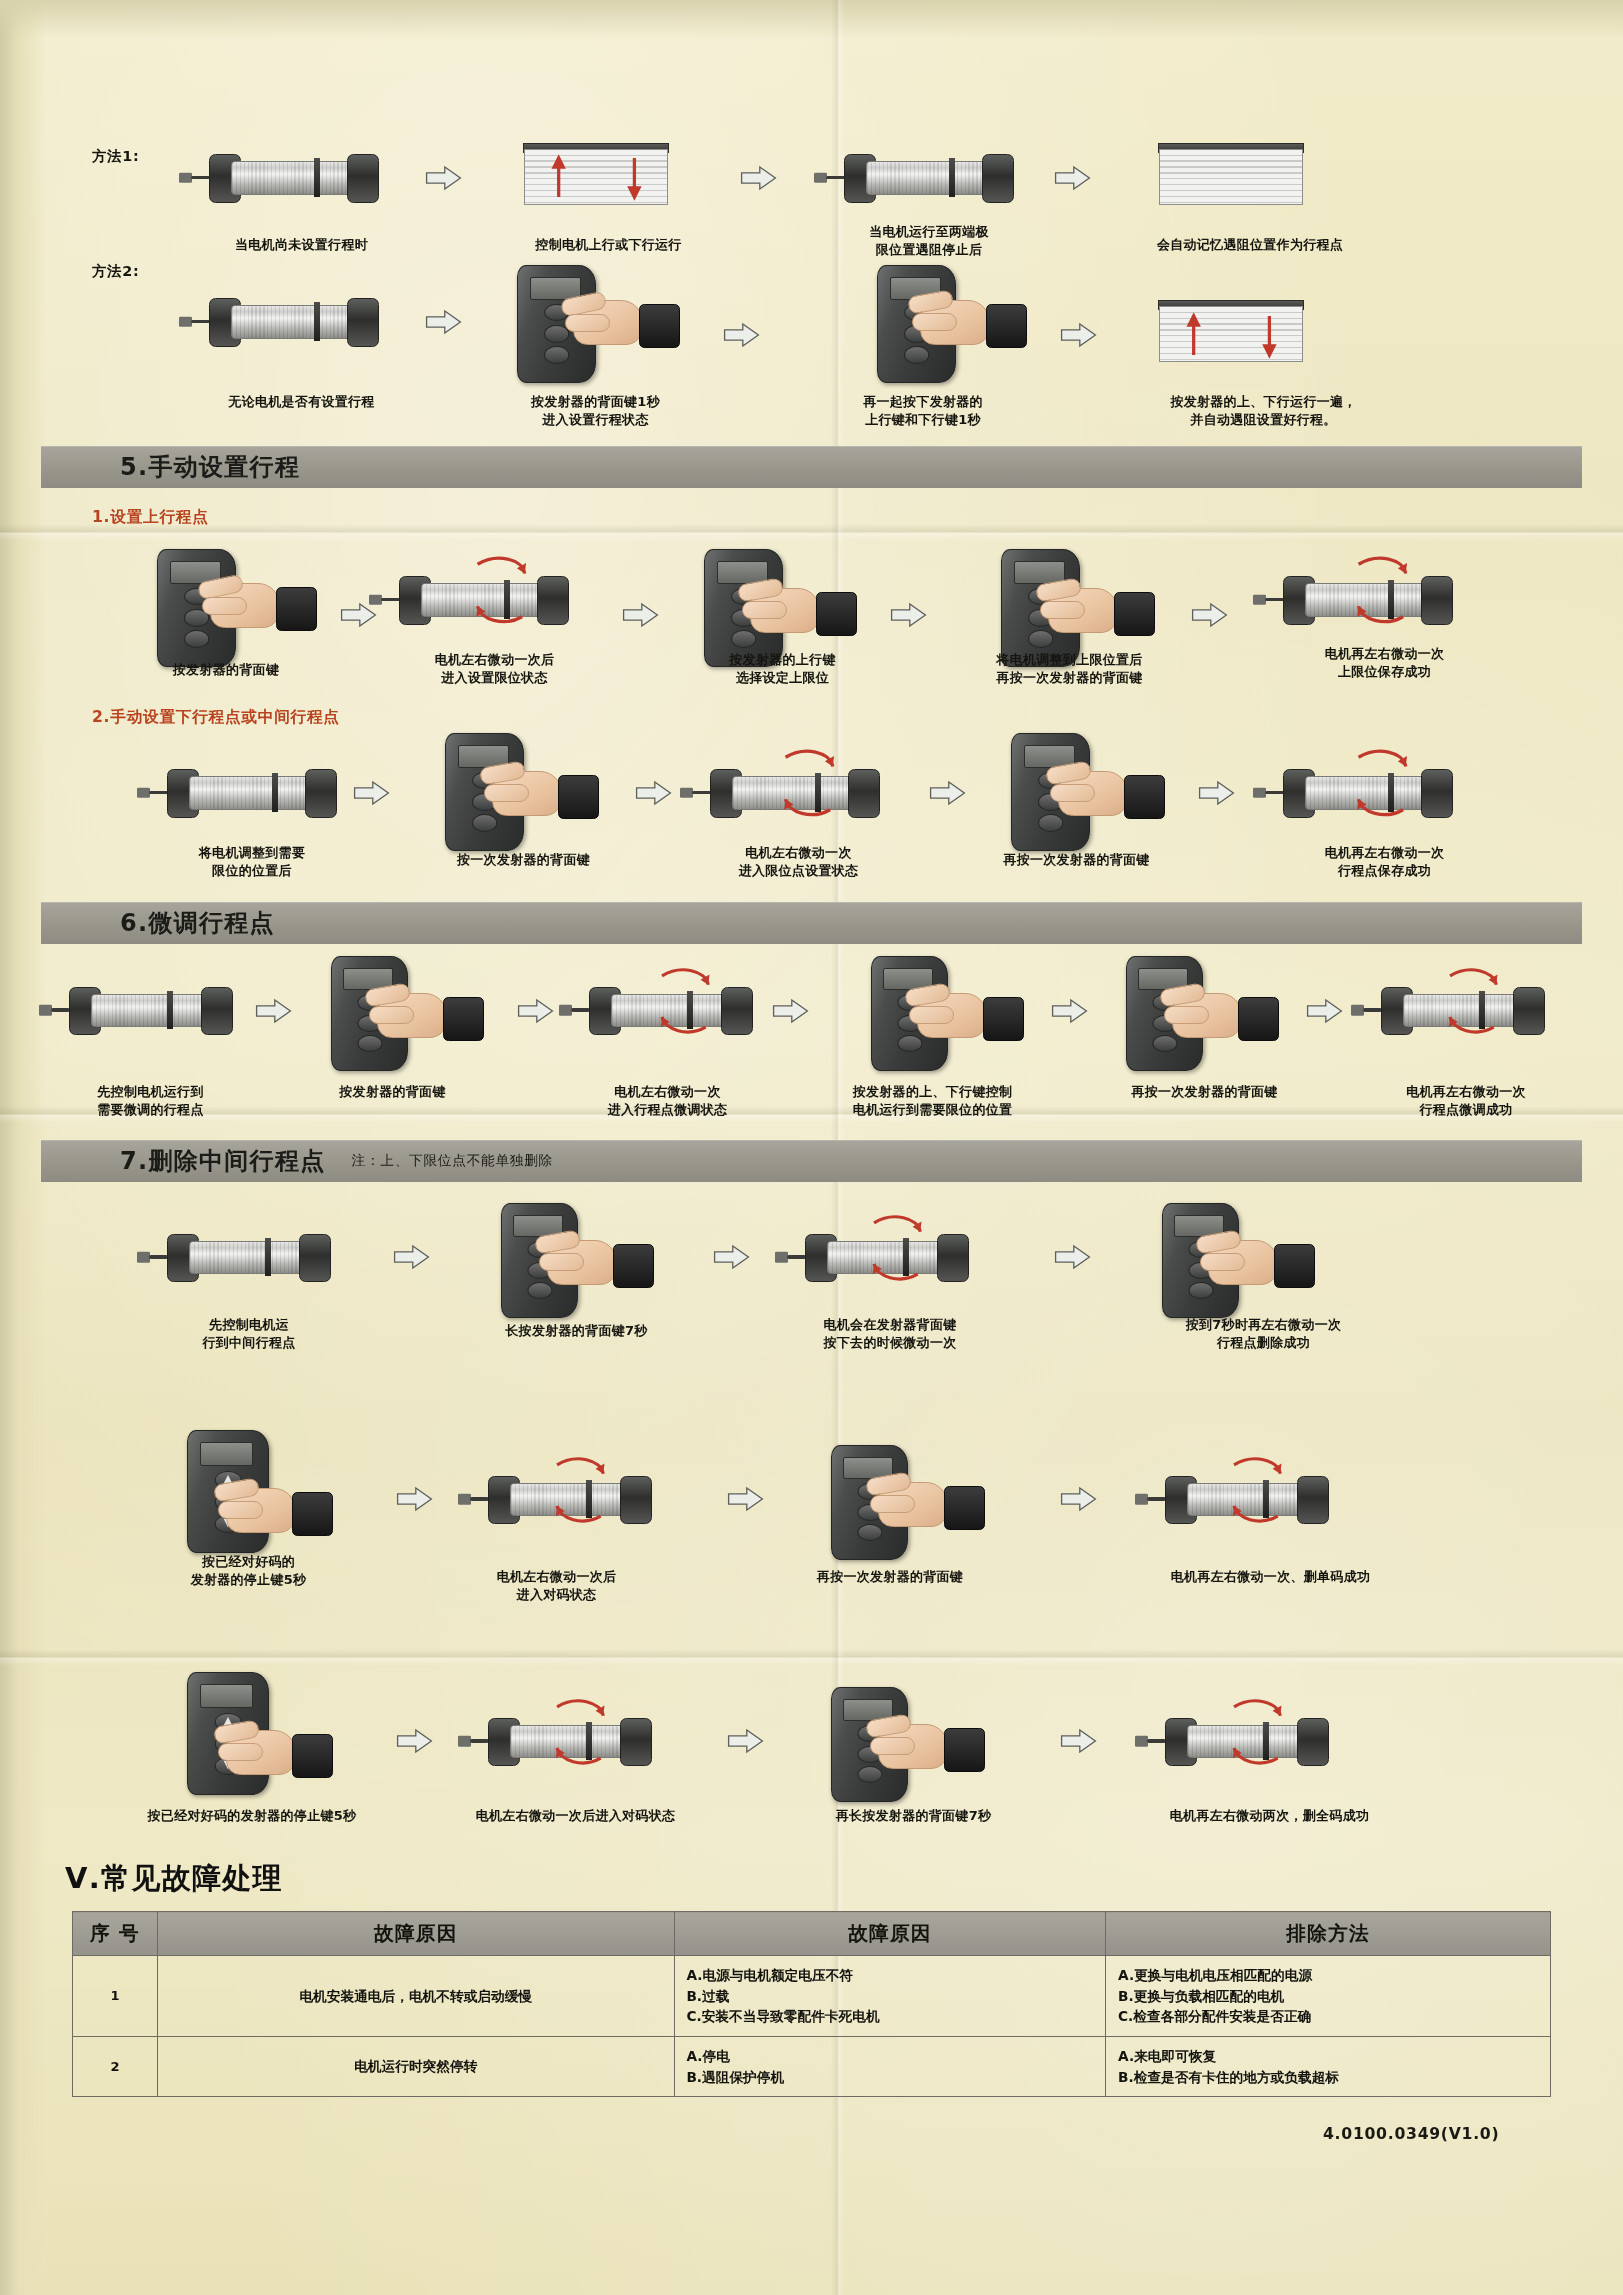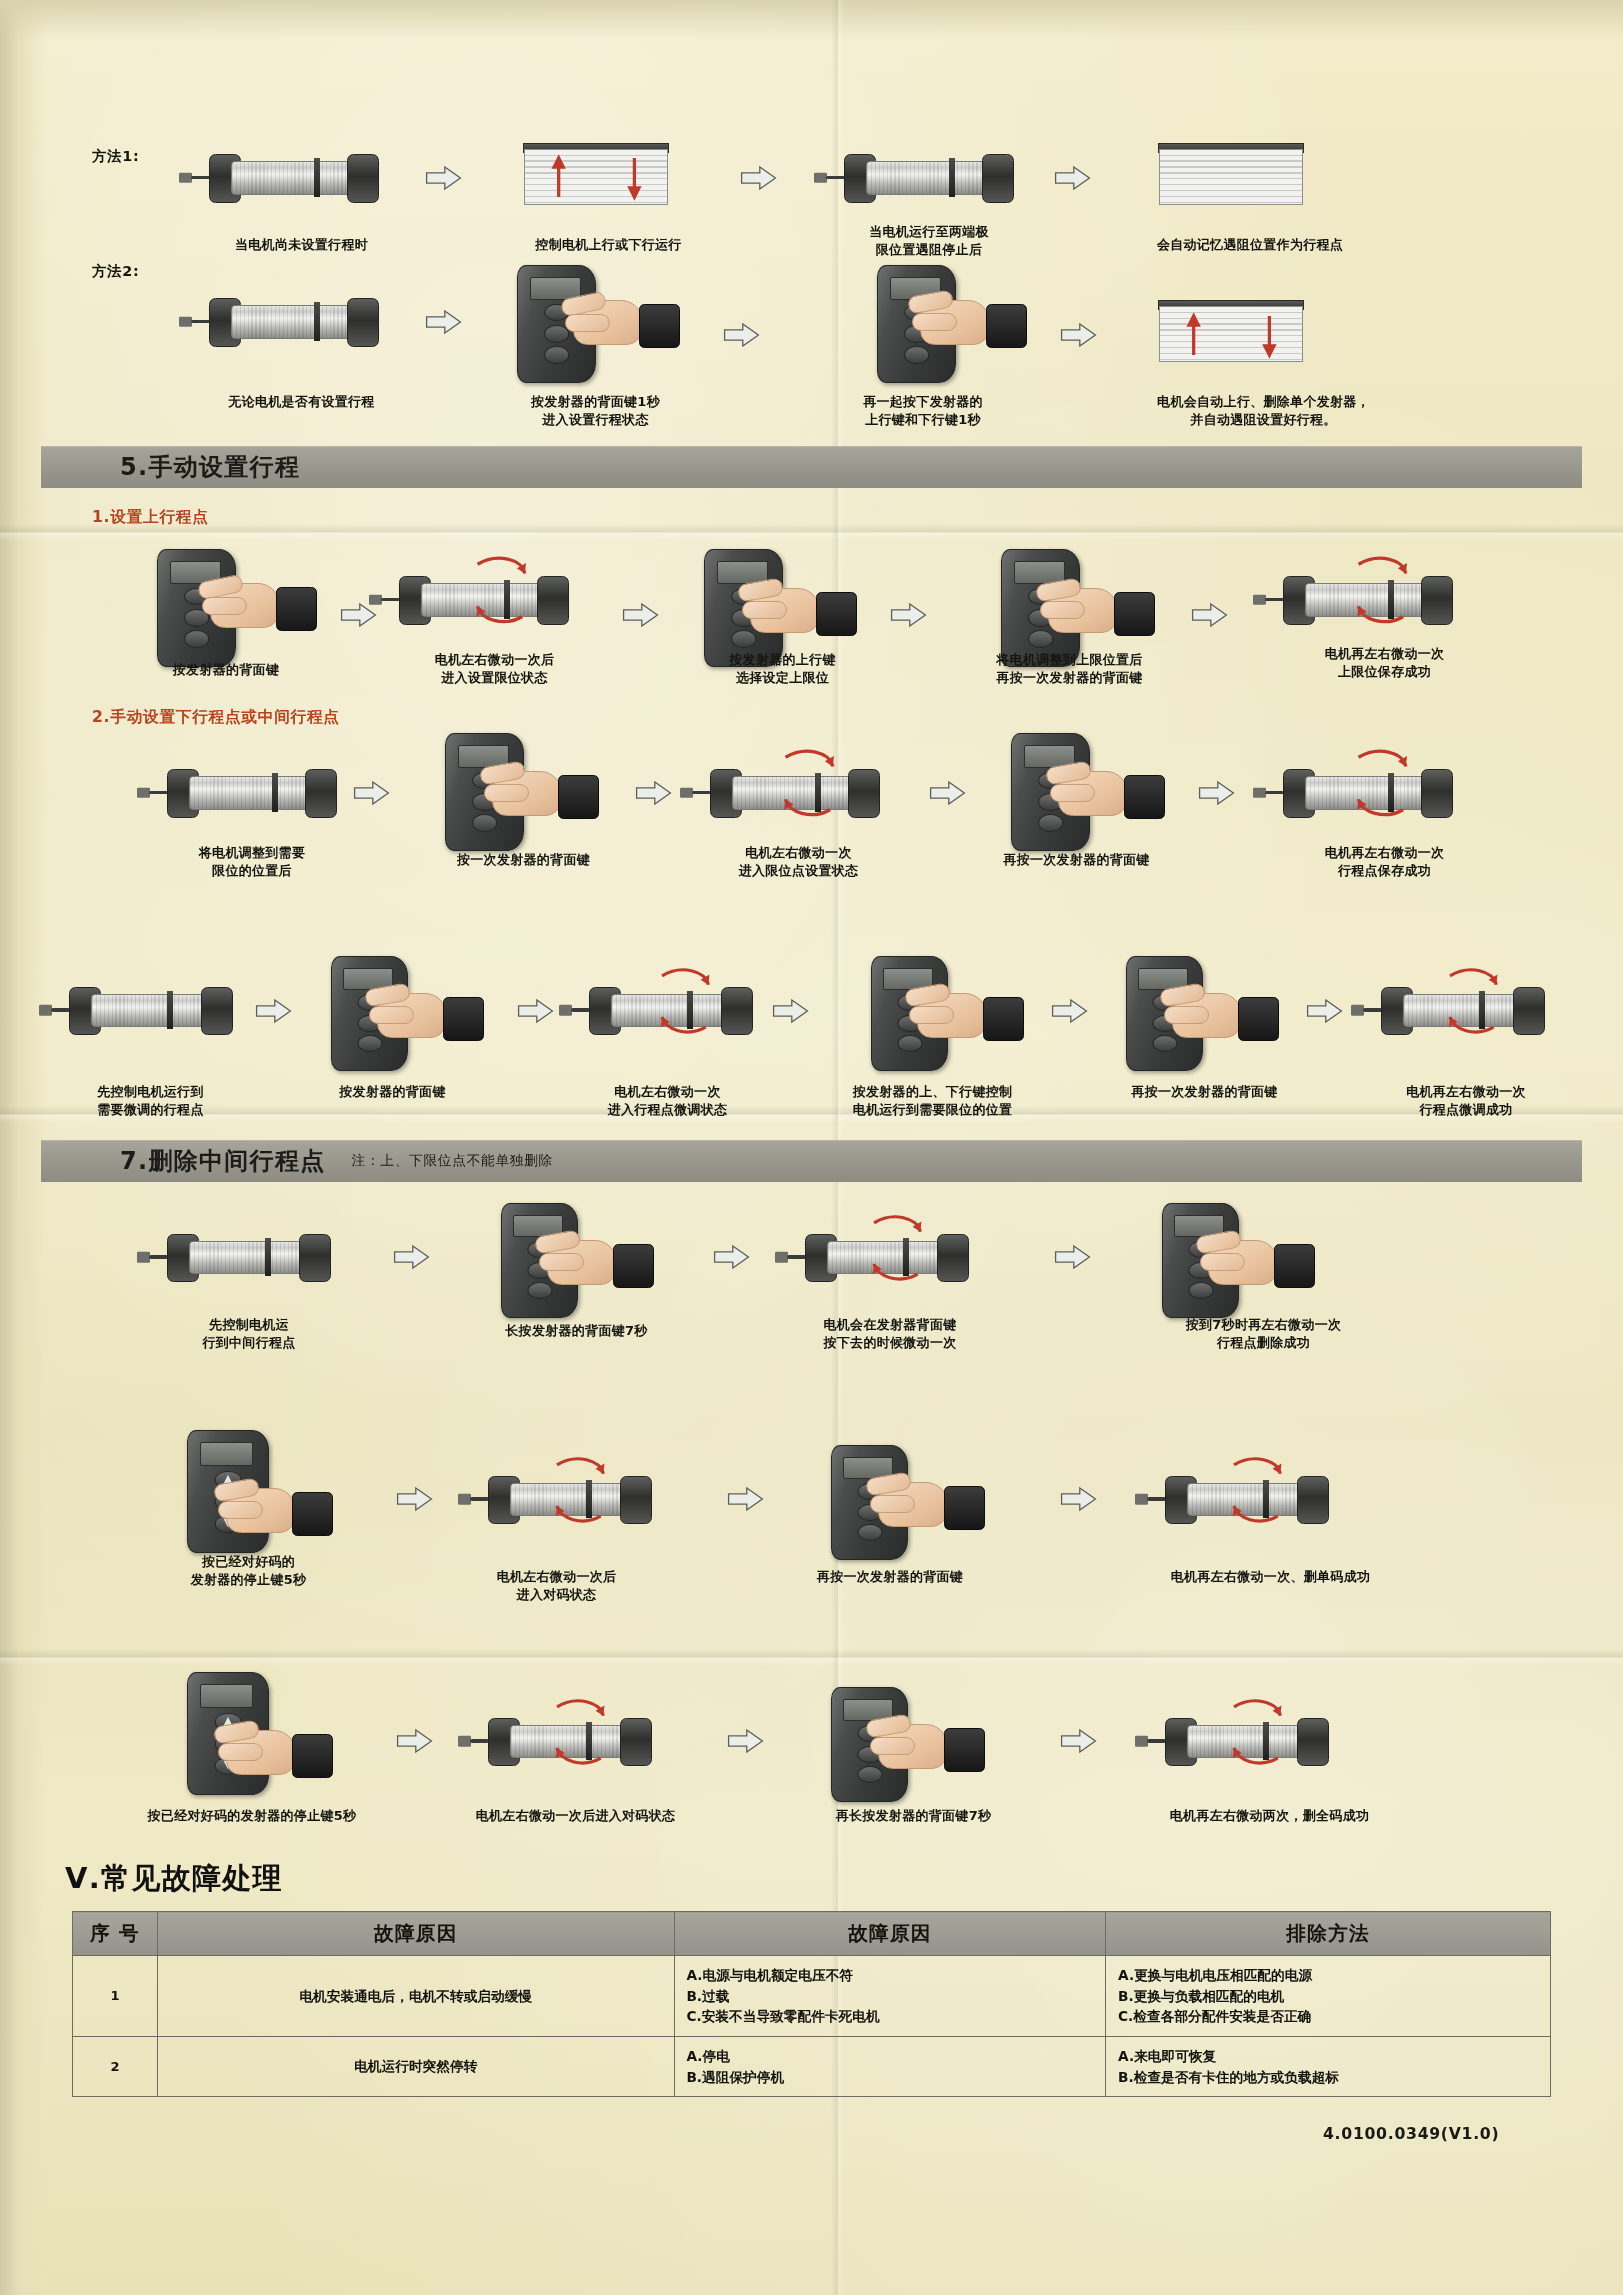--- a/index.html
+++ b/index.html
@@ -304,21 +304,21 @@
       <path d="M24 66 L24 14 M24 6 L31 20 L17 20 Z" stroke="#c0392b" stroke-width="5" fill="#c0392b"></path>
       <path d="M140 6 L140 58 M140 66 L133 52 L147 52 Z" stroke="#c0392b" stroke-width="5" fill="#c0392b"></path>
     </svg>
   </div>
 
   <div class="cap" style="left:164px;top:393px;width:275px;white-space:pre-line;">无论电机是否有设置行程</div>
   <div class="cap" style="left:458px;top:393px;width:275px;white-space:pre-line;">按发射器的背面键1秒
 进入设置行程状态</div>
   <div class="cap" style="left:779px;top:393px;width:288px;white-space:pre-line;">再一起按下发射器的
 上行键和下行键1秒</div>
-  <div class="cap" style="left:1080px;top:393px;width:367px;white-space:pre-line;">电机会自动上行、删除单个发射器，
+  <div class="cap" style="left:1080px;top:393px;width:367px;white-space:pre-line;">按发射器的上、下行运行一遍，
 并自动遇阻设置好行程。</div>
 
   <div class="bar" style="left:41px;top:446px;width:1541px;height:42px;">
     <span class="bar-title">5.手动设置行程</span>
   </div>
 
   <div class="substep" style="left:92px;top:507px;">1.设置上行程点</div>
 
   <div class="remote" style="left:157px;top:549px;width:79px;height:118px;">
     <span class="case"></span>
@@ -513,20 +513,23 @@
 
   <div class="cap" style="left:121px;top:844px;width:262px;white-space:pre-line;">将电机调整到需要
 限位的位置后</div>
   <div class="cap" style="left:386px;top:851px;width:275px;white-space:pre-line;">按一次发射器的背面键</div>
   <div class="cap" style="left:671px;top:844px;width:255px;white-space:pre-line;">电机左右微动一次
 进入限位点设置状态</div>
   <div class="cap" style="left:936px;top:851px;width:281px;white-space:pre-line;">再按一次发射器的背面键</div>
   <div class="cap" style="left:1257px;top:844px;width:255px;white-space:pre-line;">电机再左右微动一次
 行程点保存成功</div>
 
+  <div class="bar" style="left:41px;top:902px;width:1541px;height:42px;">
+    <span class="bar-title">6.微调行程点</span>
+  </div>
 
   <div class="motor" style="left:69px;top:987px;width:164px;height:46px;">
     <span class="tiny"></span>
       <span class="wire"></span>
     <span class="cap-l"></span>
       <span class="body"></span>
       <span class="ring" style="left:98px"></span>
       <span class="cap-r"></span>
   </div>
   <div class="arw" style="left:255px;top:998px;">

